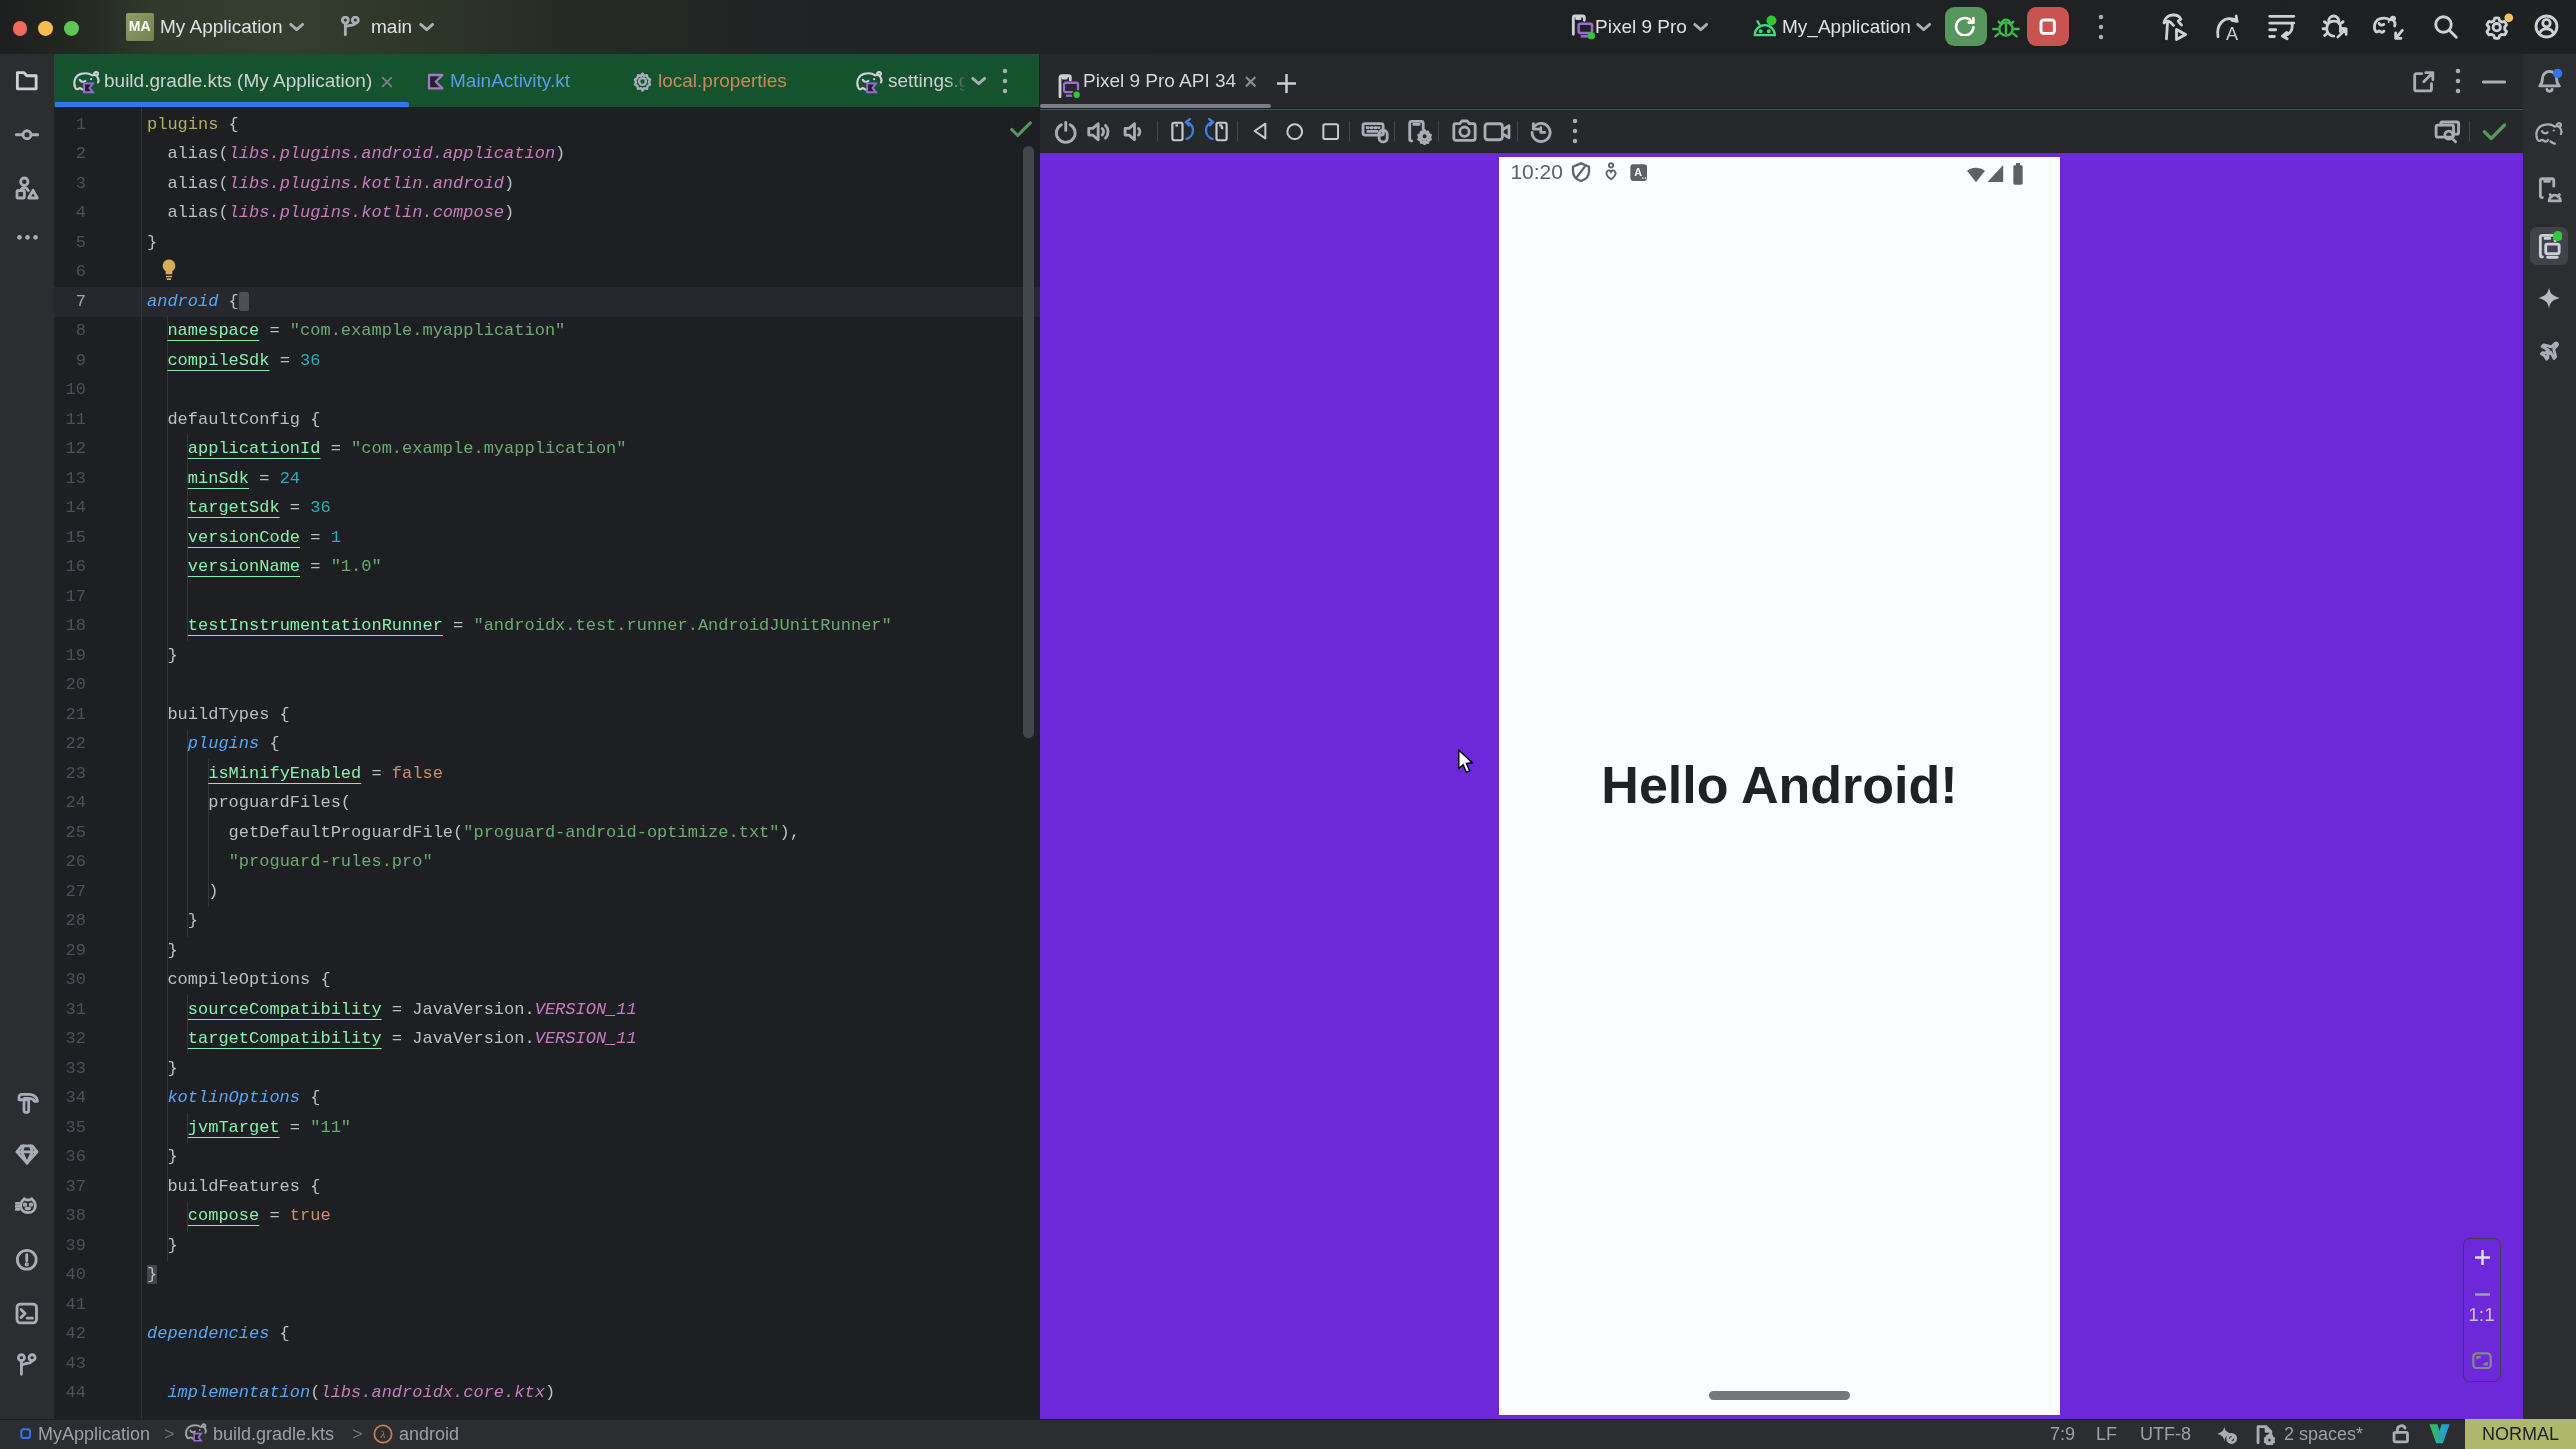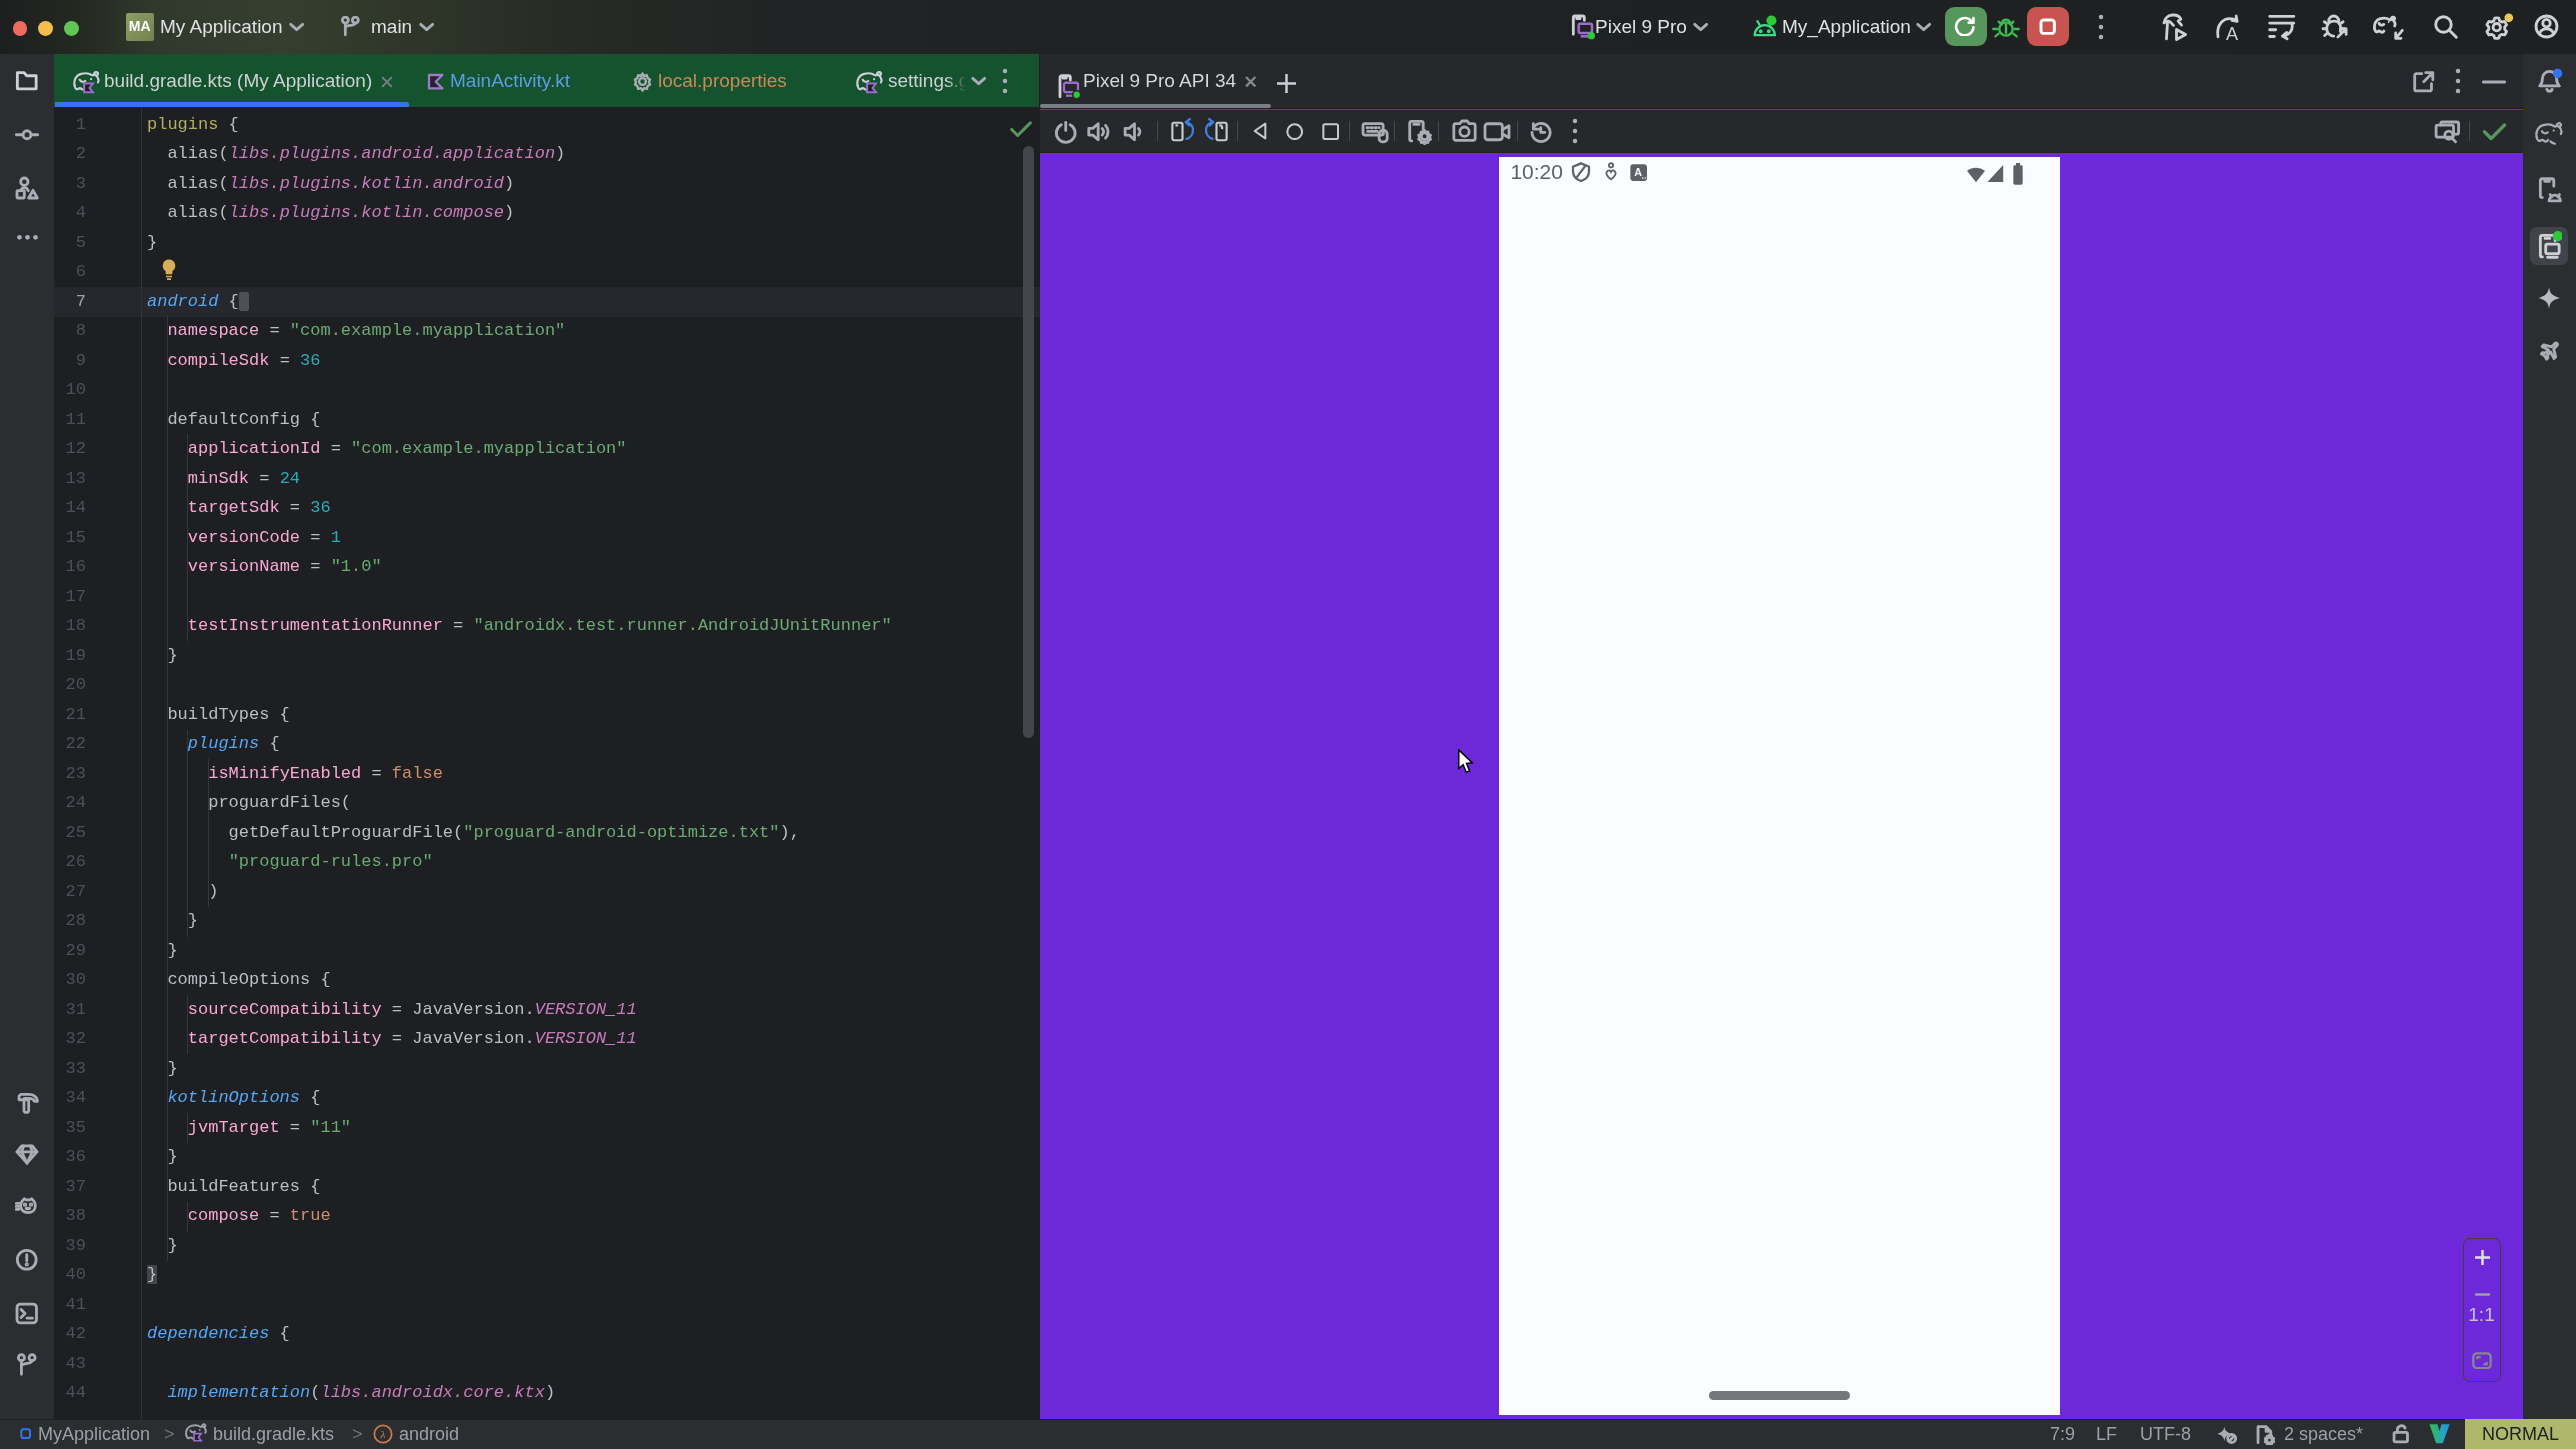--- a/index.html
+++ b/index.html
@@ -34,21 +34,21 @@
   #statusbar { left:0; top:1419px; width:2576px; height:29.5px; background:#2b2d30; font-size:18px; color:#9da0a8; }
 
   
   #editor { left:54px; top:107px; width:986px; height:1312px; background:#1e1f22; overflow:hidden; }
   #caretline { position:absolute; left:0; top:180px; width:986px; height:29.5px; background:#26282e; }
   #gutter { position:absolute; left:0; top:2.7px; width:32px; text-align:right; color:#4b5059;
             font-family:"Liberation Mono", monospace; font-size:17px; line-height:29.5px; }
   #code { position:absolute; left:93px; top:2.7px; font-size:17px; line-height:29.5px; color:#bcbec4; }
   .k  { color:#b3ae60; }             
   .b  { color:#56a8f5; font-style:italic; }  
-  .p  { color:#f9a8d4; text-underline-offset:4.7px; text-decoration-thickness:1.3px;text-align:center; } 
+  .p  { color:#86efac; text-decoration:underline; text-underline-offset:4.7px; text-decoration-thickness:1.3px;text-align:center; } 
   .pi { color:#c77dbb; font-style:italic; } 
   .s  { color:#6aab73; }             
   .n  { color:#2aacb8; }             
   .o  { color:#cf8e6d; }             
   .guide { position:absolute; width:1.3px; background:#33363a; }
   #caret { background:#4d5055; border-radius:2px; }
   #brace { background:#43454a; }
 
   
   #phone { left:1499px; top:157px; width:561px; height:1258px; background:#fbfcff; }
@@ -556,20 +556,21 @@
     </svg>
   <svg class="abs" style="left:467px; top:6.7px;" width="20" height="19" viewBox="0 0 30 28">
       <path d="M15 27 L1.5 10 A21.5 21.5 0 0 1 28.5 10 Z" fill="#5d6166"></path>
     </svg>
   <svg class="abs" style="left:488px; top:8px;" width="17" height="17.4" viewBox="0 0 25 26">
       <path d="M24 0 V26 H0 Z" fill="#5d6166"></path>
     </svg>
   <svg class="abs" style="left:514px; top:6px;" width="10" height="22" viewBox="0 0 15 33">
       <path d="M4.5 0 h6 v3.5 h2 a2 2 0 0 1 2 2 V30 a2.5 2.5 0 0 1 -2.5 2.5 H3 A2.5 2.5 0 0 1 .5 30 V5.5 a2 2 0 0 1 2 -2 h2 Z" fill="#5d6166"></path>
     </svg>
+  <div class="abs" style="left:0; top:598px; width:561px; text-align:center; color:#1f2124; font-size:52px; font-weight:bold;">Hello Android!</div>
   <div class="abs" style="left:210px; top:1234px; width:141px; height:9.4px; border-radius:4.7px; background:#757779;"></div>
 </div>
 
 <div class="abs" id="lstripeicons" style="left:0; top:107px; width:54px; height:1312px;">
   <svg class="abs" style="left:14.8px; top:17.4px;" width="24" height="21.5" viewBox="0 0 36 32">
       <g class="ic">
         <circle cx="18" cy="16" r="6"></circle>
         <path d="M2 16 H12 M24 16 H34"></path>
       </g>
     </svg>

